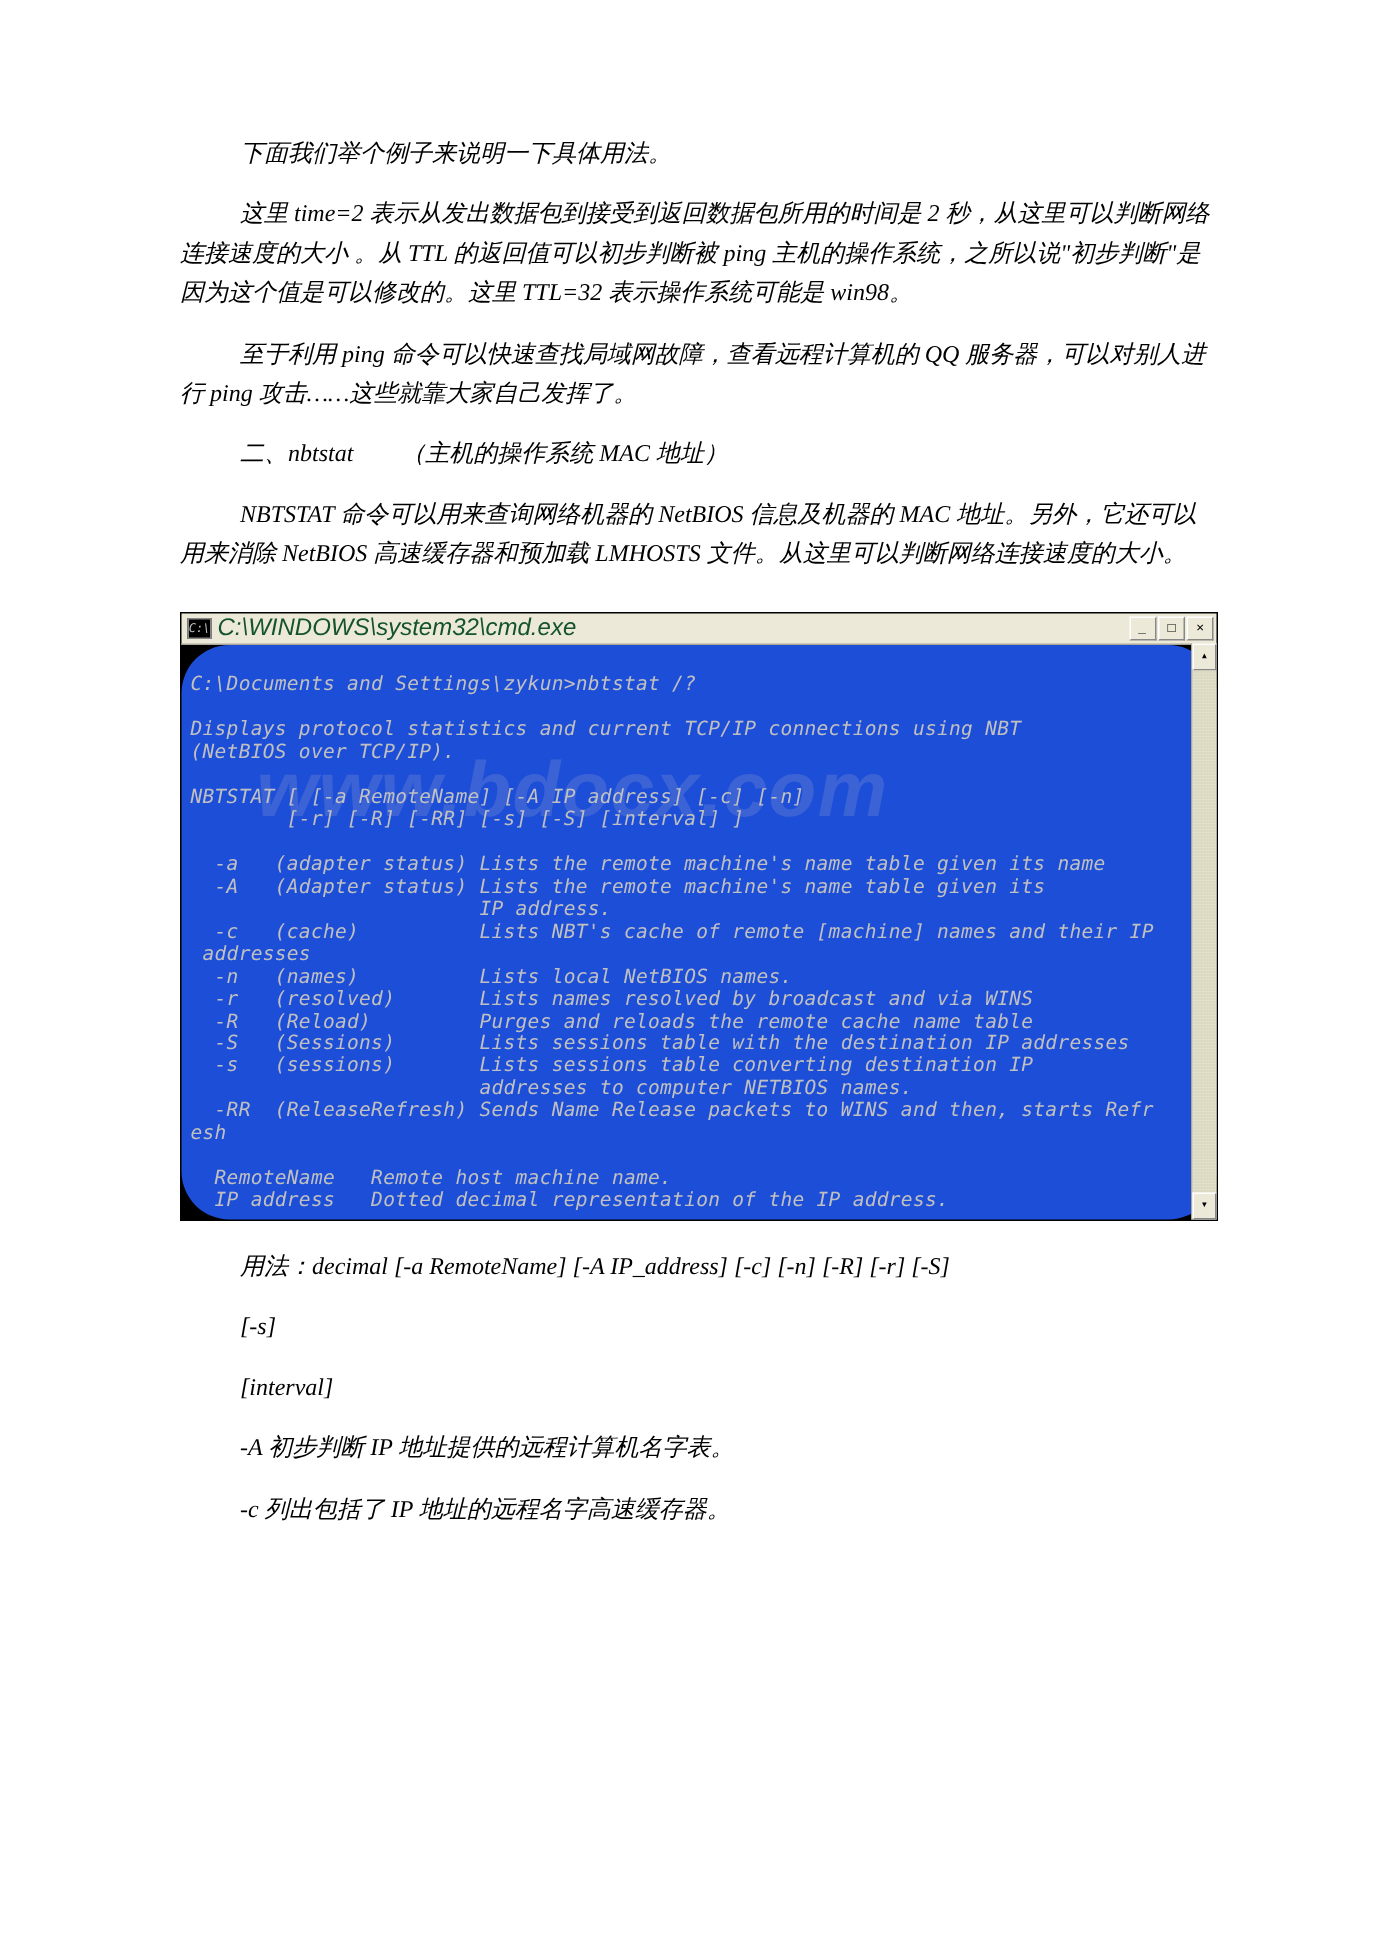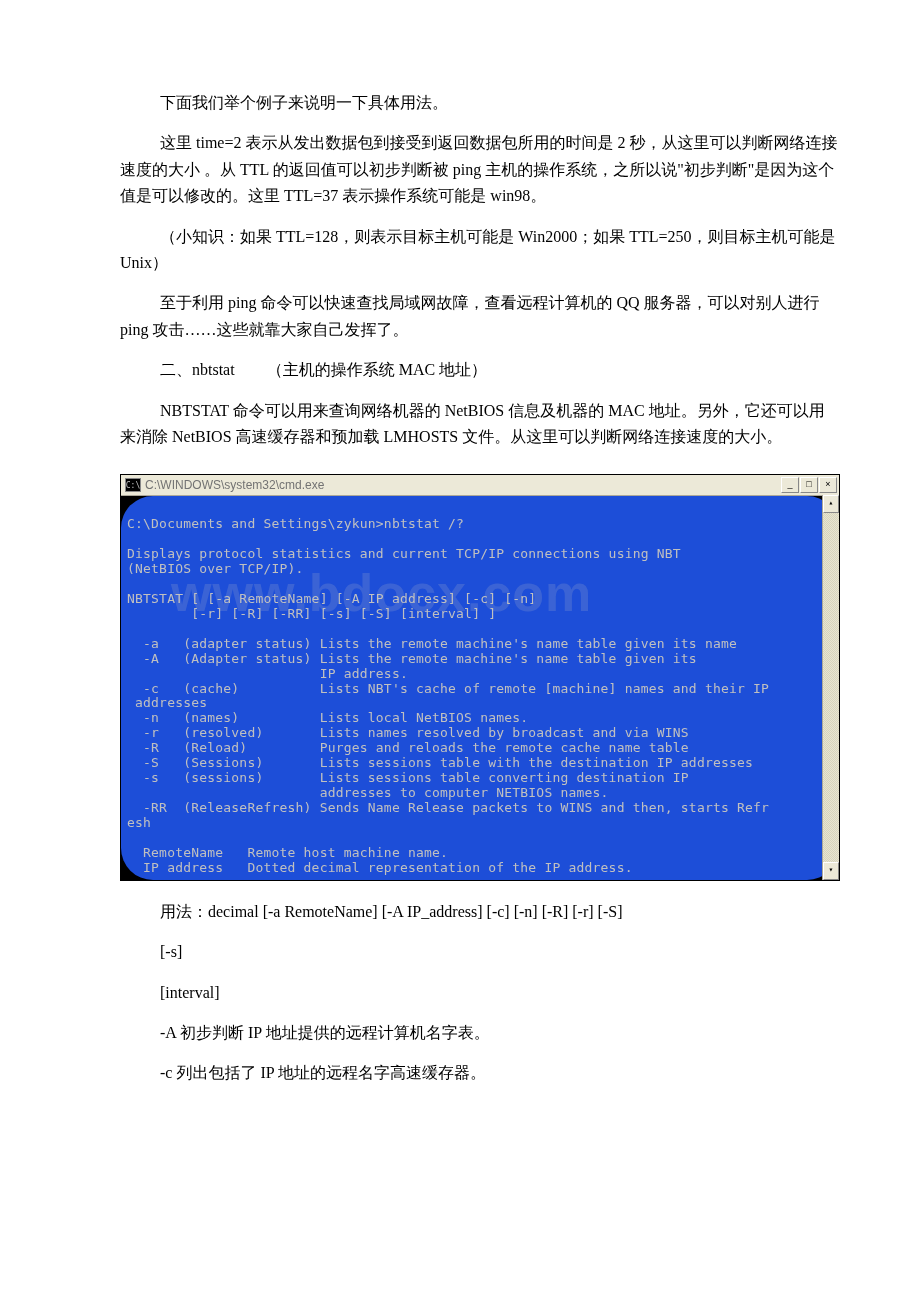--- a/index.html
+++ b/index.html
@@ -5,21 +5,22 @@
   body {
     margin: 0;
     padding: 0;
     background: #ffffff;
     font-family: "SimSun", "宋体", serif;
     font-size: 16px;
     color: #000;
     width: 920px;
   }
   .page {
-    padding: 90px 80px 60px 120px;
+    padding: 90px 108px 60px 120px;
+    font-style: italic;
   }
   p {
     margin: 0 0 14px 0;
     line-height: 1.65;
     text-indent: 2.5em;
   }
   .terminal {
     margin: 24px 0 18px 0;
     border: 1px solid #000;
     background: #000;
@@ -43,22 +44,22 @@
     margin-right: 4px;
     display: inline-flex;
     align-items: center;
     justify-content: center;
     font-size: 8px;
     color: #c0c0c0;
     font-family: monospace;
   }
   .titlebar-text {
     flex: 1;
-    font-size: 12px;
-    color: #737373;
+    font-size: 16px;
+    color: #14532d;
     font-family: "Tahoma", sans-serif;
   }
   .sysbtn {
     width: 16px;
     height: 14px;
     background: #ece9d8;
     border: 1px solid #fff;
     border-right-color: #888;
     border-bottom-color: #888;
     margin-left: 1px;
@@ -119,23 +120,22 @@
     white-space: nowrap;
   }
 </style>
 </head>
 <body>
 
 <div class="page">
 
   <p>下面我们举个例子来说明一下具体用法。</p>
 
-  <p>这里 time=2 表示从发出数据包到接受到返回数据包所用的时间是 2 秒，从这里可以判断网络连接速度的大小 。从 TTL 的返回值可以初步判断被 ping 主机的操作系统，之所以说"初步判断"是因为这个值是可以修改的。这里 TTL=37 表示操作系统可能是 win98。</p>
+  <p>这里 time=2 表示从发出数据包到接受到返回数据包所用的时间是 2 秒，从这里可以判断网络连接速度的大小 。从 TTL 的返回值可以初步判断被 ping 主机的操作系统，之所以说"初步判断"是因为这个值是可以修改的。这里 TTL=32 表示操作系统可能是 win98。</p>
 
-  <p>（小知识：如果 TTL=128，则表示目标主机可能是 Win2000；如果 TTL=250，则目标主机可能是 Unix）</p>
 
   <p>至于利用 ping 命令可以快速查找局域网故障，查看远程计算机的 QQ 服务器，可以对别人进行 ping 攻击……这些就靠大家自己发挥了。</p>
 
   <p>二、nbtstat　　（主机的操作系统 MAC 地址）</p>
 
   <p>NBTSTAT 命令可以用来查询网络机器的 NetBIOS 信息及机器的 MAC 地址。另外，它还可以用来消除 NetBIOS 高速缓存器和预加载 LMHOSTS 文件。从这里可以判断网络连接速度的大小。</p>
 
   <div class="terminal">
     <div class="titlebar">
       <span class="titlebar-icon">C:\</span>

